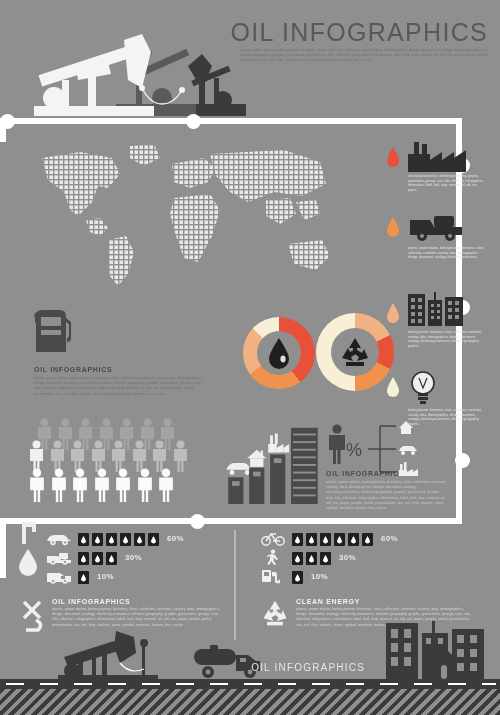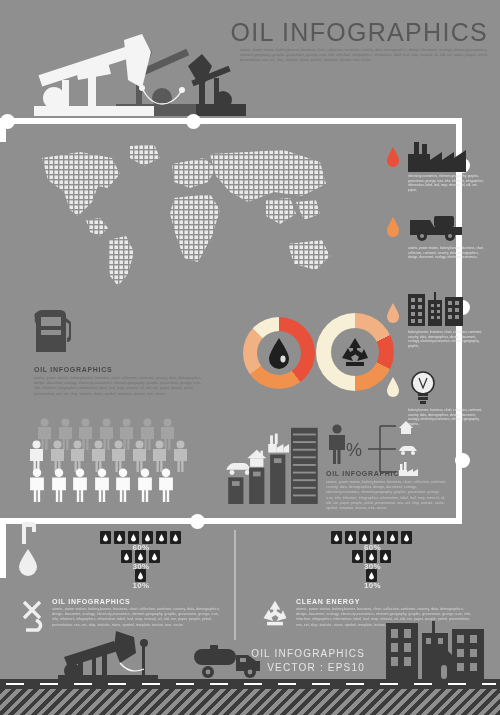--- a/index.html
+++ b/index.html
@@ -60,21 +60,21 @@
   
   .people-row{position:absolute;display:flex;gap:3.5px;}
 
   
   .bars{position:absolute;left:222px;top:424px;width:100px;height:80px;}
 
   
   .tree{position:absolute;left:368px;top:420px;width:58px;height:58px;}
 
   
-  .statrow{display:flex;align-items:center;height:16px;margin-bottom:3px;flex-direction:column;}
+  .statrow{display:flex;align-items:center;height:16px;margin-bottom:3px;}
   .barrel{
     width:11px;height:13px;margin-right:3px;position:relative;
   }
   .pct{font-size:8px;font-weight:bold;color:#e8e8e8;margin-left:5px;letter-spacing:.3px;}
 
   
   .footer{position:absolute;left:0;bottom:0;width:500px;height:72px;}
   .road{position:absolute;left:0;bottom:26px;width:500px;height:10px;background:#3b3b3b;}
   .dash{position:absolute;top:4px;height:2px;background:#fff;}
   .ground{
@@ -804,21 +804,20 @@
         <rect x="73" y="30" width="7" height="8"></rect>
           <rect x="86" y="30" width="7" height="8"></rect>
         <rect x="73" y="44" width="7" height="8"></rect>
           <rect x="86" y="44" width="7" height="8"></rect>
         <rect x="57" y="46" width="6" height="14" rx="3"></rect>
       </g>
     </svg>
 
     <div class="footer-text">
       <div>OIL INFOGRAPHICS</div>
-      <div>VECTOR : EPS10</div>
     </div>
 
     <div class="road">
       <div class="dash" style="left:6px;width:18px;"></div>
         <div class="dash" style="left:40px;width:18px;"></div>
       <div class="dash" style="left:74px;width:18px;"></div>
         <div class="dash" style="left:108px;width:18px;"></div>
       <div class="dash" style="left:142px;width:18px;"></div>
         <div class="dash" style="left:176px;width:18px;"></div>
       <div class="dash" style="left:210px;width:18px;"></div>

